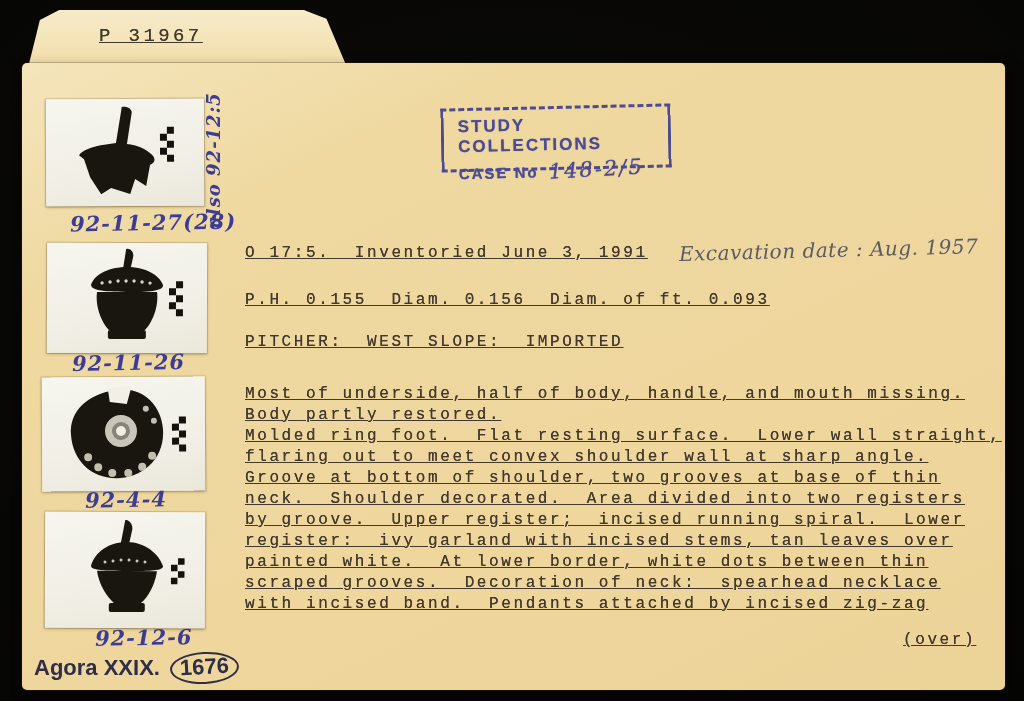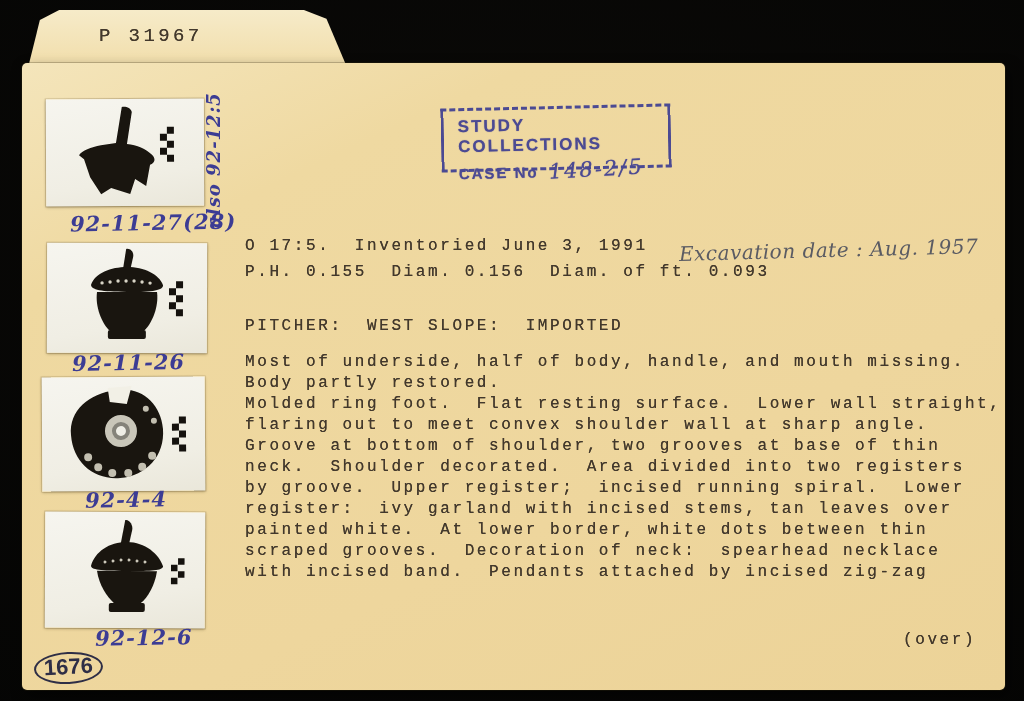--- a/index.html
+++ b/index.html
@@ -25,27 +25,28 @@
     clip-path:polygon(0% 100%,4% 16%,10% 0%,86% 0%,93% 14%,100% 100%);
   }
 
   
   .typed{
     font-family:"Liberation Mono","DejaVu Sans Mono",monospace;
     color:var(--typed-ink,#42382c);
     font-size:16px;line-height:21px;letter-spacing:2.6px;
     white-space:pre-wrap;
     text-shadow:0 0 .5px rgba(58,48,36,.85);
+    text-decoration:underline;
   }
   .accession{position:absolute;left:99px;top:26px;font-size:19px;letter-spacing:3.4px;}
   .typed-block{position:absolute;left:245px;top:228px;width:775px;}
-  .t-inventory{margin-top:8px;}
-  .t-dims{margin-top:5px;}
-  .t-class{margin-top:33px;}
-  .t-desc{margin-top:15px;}
+  .t-inventory{margin-top:15px;}
+  .t-dims{margin-top:26px;}
+  .t-class{margin-top:21px;}
+  .t-desc{margin-top:31px;}
   .over{position:absolute;left:903px;top:630px;}
 
   
   .stamp{
     position:absolute;left:441px;top:106px;width:230px;height:64px;
     color:var(--stamp-ink,#3e3e92);
     border:3px solid currentColor;
     border-top-style:dashed;border-bottom-style:dashed;
     transform:rotate(-1.3deg);
     opacity:.92;
@@ -222,16 +223,17 @@
 painted white.  At lower border, white dots between thin
 scraped grooves.  Decoration of neck:  spearhead necklace
 with incised band.  Pendants attached by incised zig-zag</div>
   </div>
 
   <div class="pencil">Excavation date : Aug. 1957</div>
 
   <div class="typed over">(over)</div>
 
   <div class="citation">
+    <span>Agora XXIX.</span>
     <span class="circled">1676</span>
   </div>
 
 </div>
 
 </body></html>

